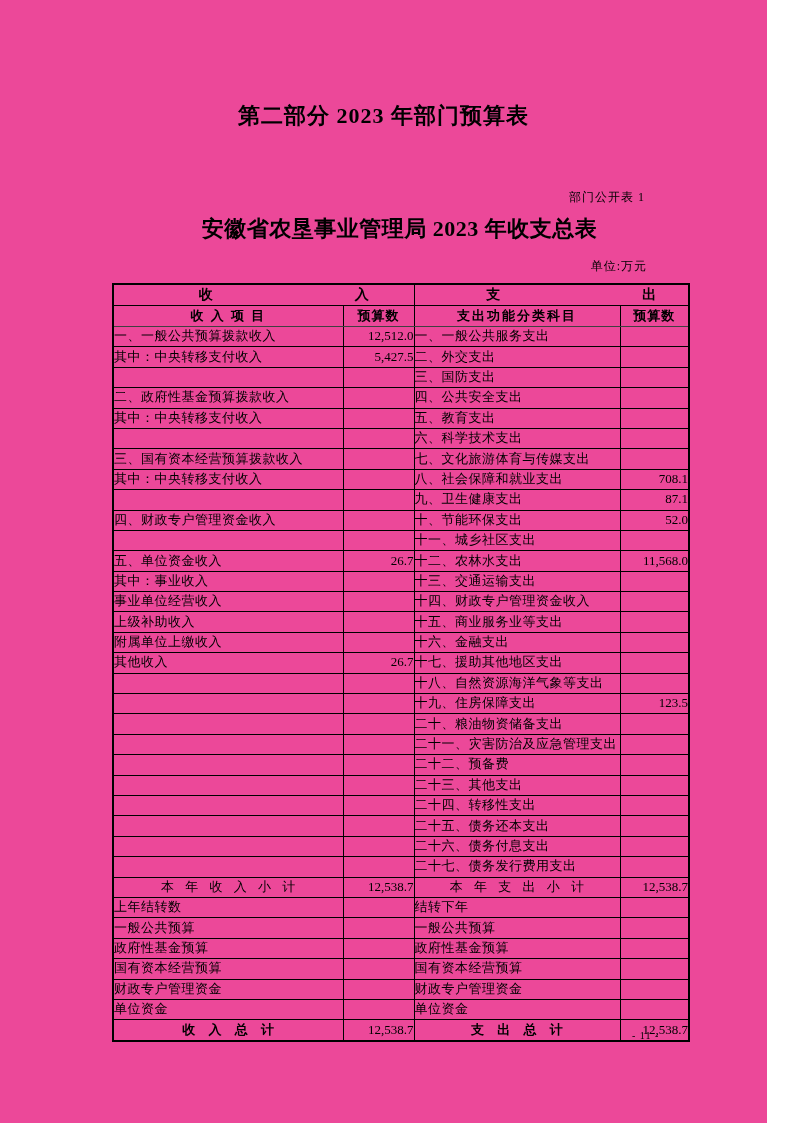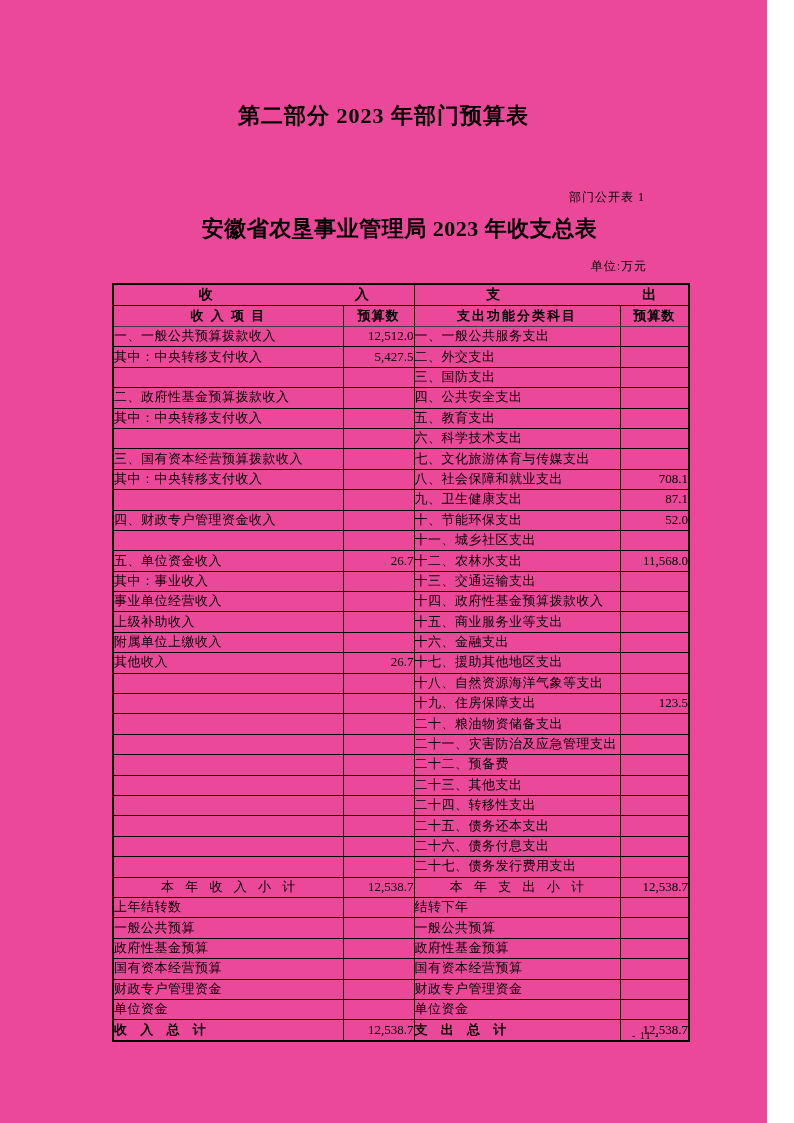--- a/index.html
+++ b/index.html
@@ -53,21 +53,21 @@
   td.c-item {letter-spacing:0.5px; padding:1px 2px 1px 6px; text-align:left;}
   td.c-num  {text-align:right; padding-right:4px; letter-spacing:0;}
 
   td.i-item  {padding-left:6px;}
   td.i-sub   {padding-left:55px;}
   td.i-sub2  {padding-left:91px;}
   td.i-carry {padding-left:31px;}
   td.e-item  {padding-left:8px;}
   td.e-carry {padding-left:34px;}
   td.st-mid   {text-align:center; padding-left:0; word-spacing:7px;font-family:Liberation Serif, serif;}
-  td.st-total {padding-left:0; font-weight:bold; word-spacing:9px; font-size:13.5px;}
+  td.st-total {text-align:center; padding-left:0; font-weight:bold; word-spacing:9px; font-size:13.5px;}
 
   .page-number {
     position:absolute; top:1030px; left:632px;
     font-size:10px; letter-spacing:1px;text-align:right;
   }
 </style>
 </head>
 <body>
 
 <div class="page">
@@ -178,21 +178,21 @@
         </tr>
         <tr>
           <td class="c-item i-sub">其中：事业收入</td>
           <td class="c-num"></td>
           <td class="c-item e-item">十三、交通运输支出</td>
           <td class="c-num"></td>
         </tr>
         <tr>
           <td class="c-item i-sub2">事业单位经营收入</td>
           <td class="c-num"></td>
-          <td class="c-item e-item">十四、政府性基金预算拨款收入</td>
+          <td class="c-item e-item">十四、财政专户管理资金收入</td>
           <td class="c-num"></td>
         </tr>
         <tr>
           <td class="c-item i-sub2">上级补助收入</td>
           <td class="c-num"></td>
           <td class="c-item e-item">十五、商业服务业等支出</td>
           <td class="c-num"></td>
         </tr>
         <tr>
           <td class="c-item i-sub2">附属单位上缴收入</td>

